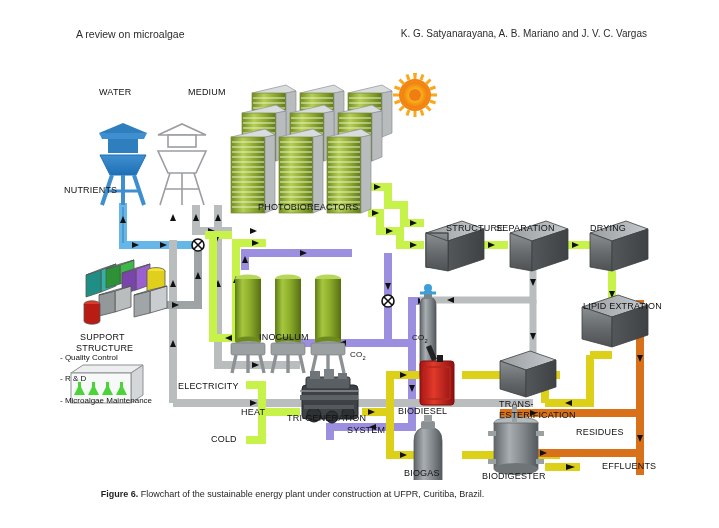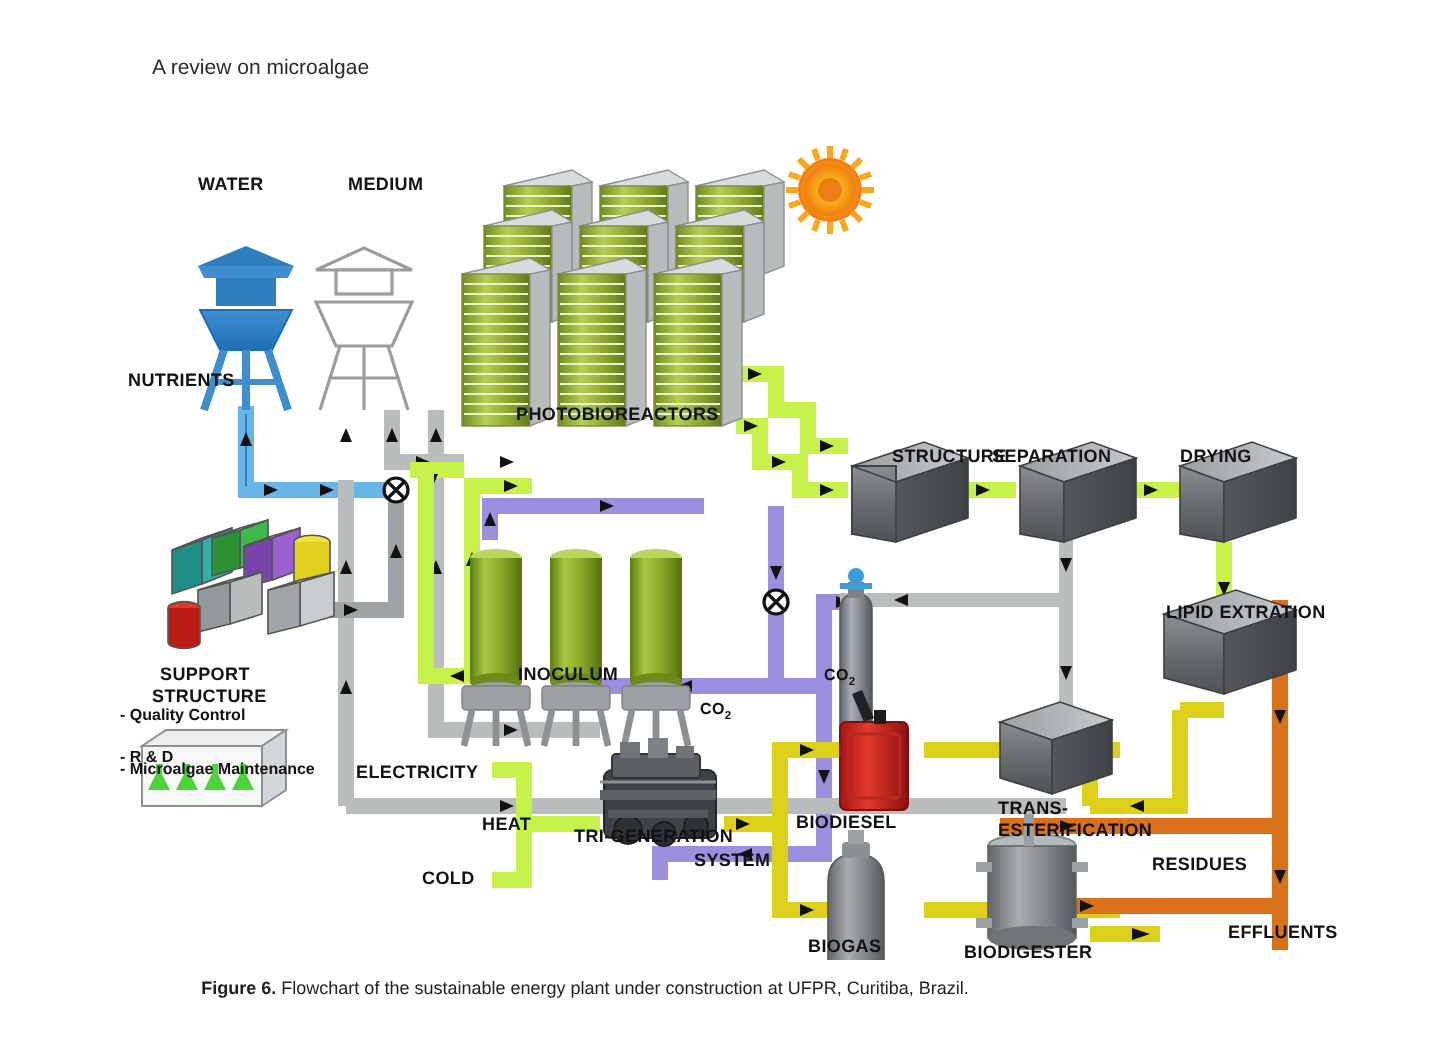--- a/index.html
+++ b/index.html
@@ -10,38 +10,39 @@
   
   .pg-header{position:absolute;left:0;top:28px;width:719px;height:18px;}
   .pg-header .left{position:absolute;left:60px;top:0;font-size:10.5px;color:#2b2b2b;margin-left:16px;}
   .pg-header .right{position:absolute;right:72px;top:0;font-size:10px;color:#2b2b2b;}
 
   
   #figure{position:absolute;left:0;top:55px;width:719px;height:425px;}
   #svgroot{position:absolute;left:0;top:0;width:719px;height:425px;}
 
   
-  .lbl{position:absolute;font-weight:bold;color:#111;letter-spacing:.2px;
+  .lbl{position:absolute;font-weight:normal;color:#111;letter-spacing:.2px;
        white-space:nowrap;}
   .lbl.s9{font-size:9px;}
   .lbl.s8{font-size:8px;}
-  .bullet{position:absolute;font-size:8px;font-weight:bold;color:#111;white-space:nowrap;}
+  .bullet{position:absolute;font-size:8px;font-weight:normal;color:#111;white-space:nowrap;}
 
   .sub{font-size:.72em;vertical-align:sub;}
 
   
   .caption{position:absolute;left:0;top:489px;width:585px;text-align:center;
            font-size:9px;color:#1f1f1f;}
   .caption b{font-weight:bold;}
 </style>
 </head>
 <body>
 
 <div class="pg-header">
   <div class="left">A review on microalgae</div>
+  <div class="right">K. G. Satyanarayana, A. B. Mariano and J. V. C. Vargas</div>
 </div>
 
 <div id="figure">
 
 <svg id="svgroot" viewBox="0 0 719 425">
   <defs>
     <linearGradient id="gBoxTop" x1="0" y1="0" x2="1" y2="0">
       <stop offset="0%" stop-color="#9a9ea1"></stop>
           <stop offset="100%" stop-color="#c6cace"></stop>
     </linearGradient>
@@ -502,29 +503,29 @@
     <ellipse cx="516" cy="414" rx="22" ry="6" fill="#6f7477"></ellipse>
     <rect x="512" y="352" width="5" height="16" fill="#9ba0a3"></rect>
     <rect x="488" y="376" width="8" height="5" fill="#9ba0a3"></rect>
     <rect x="536" y="376" width="8" height="5" fill="#9ba0a3"></rect>
     <rect x="488" y="404" width="8" height="5" fill="#9ba0a3"></rect>
     <rect x="536" y="404" width="8" height="5" fill="#9ba0a3"></rect>
   </g>
 </svg>
 
 <div class="lbl s9" style="left:99px;top:32px;">WATER</div>
-<div class="lbl s9" style="left:142px;top:32px;padding-left:32px;">MEDIUM</div>
+<div class="lbl s9" style="left:156px;top:32px;padding-left:32px;">MEDIUM</div>
 <div class="lbl s9" style="left:64px;top:130px;">NUTRIENTS</div>
 
 <div class="lbl s9" style="left:80px;top:277px;">SUPPORT</div>
 <div class="lbl s9" style="left:76px;top:288px;">STRUCTURE</div>
 
 <div class="bullet" style="left:60px;top:298px;">- Quality Control</div>
 <div class="bullet" style="left:60px;top:319px;">- R &amp; D</div>
-<div class="bullet" style="left:60px;top:325px;">- Microalgae Maintenance</div>
+<div class="bullet" style="left:60px;top:341px;">- Microalgae Maintenance</div>
 
 <div class="lbl s9" style="left:258px;top:147px;">PHOTOBIOREACTORS</div>
 <div class="lbl s9" style="left:259px;top:277px;">INOCULUM</div>
 
 <div class="lbl s8" style="left:412px;top:278px;color:#111;">CO<span class="sub">2</span></div>
 <div class="lbl s8" style="left:350px;top:295px;">CO<span class="sub">2</span></div>
 
 <div class="lbl s9" style="left:446px;top:168px;">STRUCTURE</div>
 <div class="lbl s9" style="left:496px;top:168px;">SEPARATION</div>
 <div class="lbl s9" style="left:590px;top:168px;">DRYING</div>
@@ -538,19 +539,19 @@
 
 <div class="lbl s9" style="left:499px;top:344px;">TRANS-</div>
 <div class="lbl s9" style="left:499px;top:355px;">ESTERIFICATION</div>
 <div class="lbl s9" style="left:482px;top:416px;">BIODIGESTER</div>
 
 <div class="lbl s9" style="left:178px;top:326px;">ELECTRICITY</div>
 <div class="lbl s9" style="left:212px;top:352px;margin-left:29px;">HEAT</div>
 <div class="lbl s9" style="left:211px;top:379px;">COLD</div>
 
 <div class="lbl s9" style="left:576px;top:372px;">RESIDUES</div>
-<div class="lbl s9" style="left:570px;top:406px;padding-left:44px;">EFFLUENTS</div>
+<div class="lbl s9" style="left:558px;top:406px;padding-left:44px;">EFFLUENTS</div>
 
 </div>
 
 <div class="caption">
   <b>Figure 6.</b><span> Flowchart of the sustainable energy plant under construction at UFPR, Curitiba, Brazil.</span>
 </div>
 
 </body></html>

